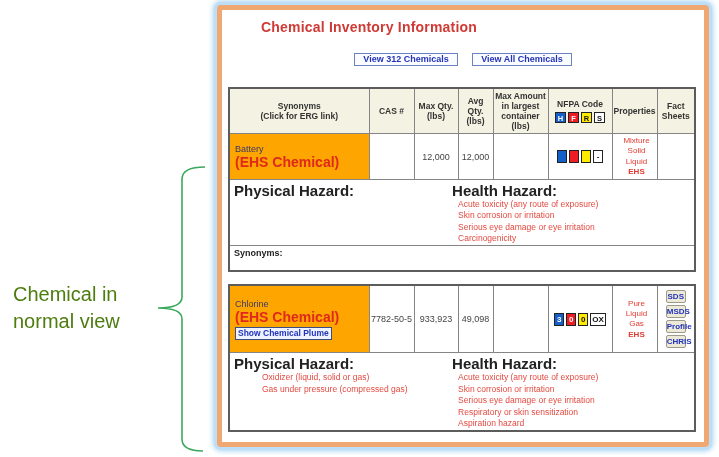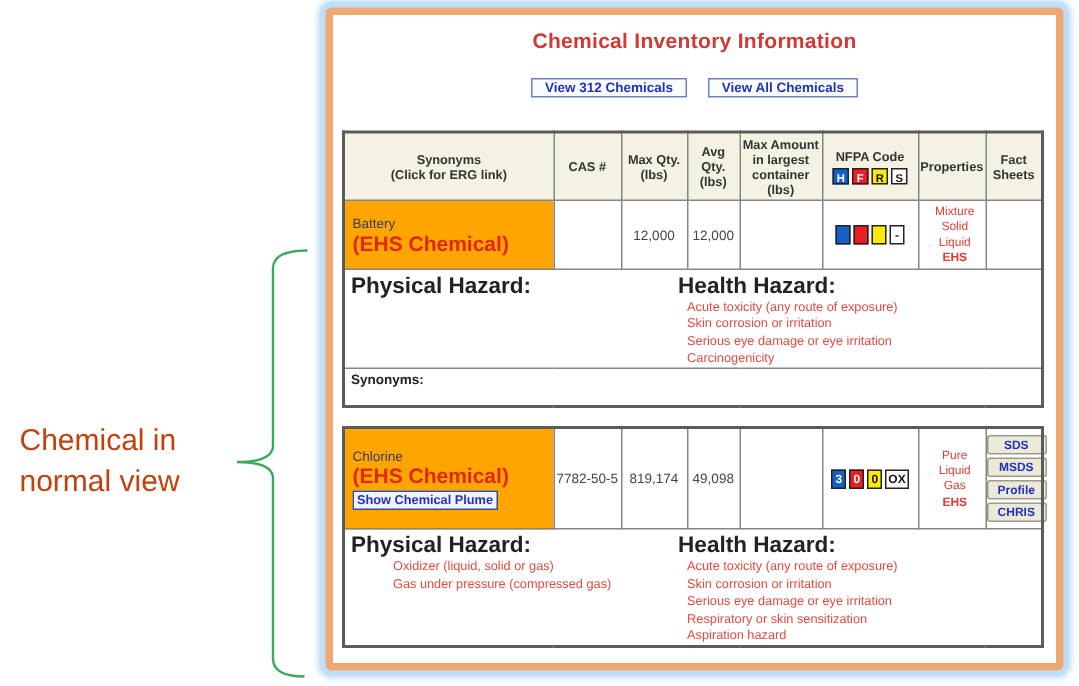--- a/index.html
+++ b/index.html
@@ -2,32 +2,32 @@
 <html><head>
 <meta charset="utf-8">
 <style>
   * { box-sizing: border-box; margin: 0; padding: 0; }
   html,body { width: 719px; height: 457px; background: #ffffff; overflow: hidden;
               font-family: "Liberation Sans", sans-serif; }
   .stage { position: relative; width: 719px; height: 457px; }
 
   
   .annotation { position: absolute; left: 13px; top: 281px; font-size: 20px;
-                color: #c2410c; line-height: 27px; }
+                color: #4d7c0f; line-height: 27px; }
   .brace { position: absolute; left: 145px; top: 155px; }
 
   
   .panel { position: absolute; left: 214px; top: 2px; width: 498px; height: 448px;
            border: 3px solid #bedef8; border-radius: 7px;
            box-shadow: 0 0 5px 1px #a5d2f3; background: #bedef8; }
   .panel-inner { width: 100%; height: 100%; border: 5px solid #f0a873;
                  border-radius: 4px; background: #ffffff; overflow: hidden; }
 
-  h1.title { margin-top: 9px; text-align: center; font-size: 14px; font-weight: bold;
-             color: #d03a35; letter-spacing: .2px; }
+  h1.title { margin-top: 9px; text-align: left; font-size: 14px; font-weight: bold;
+             color: #d03a35; letter-spacing: .2px; margin-left: 39px; }
   .btn-row { margin-top: 13px; text-align: center; }
   .view-btn { display: inline-block; margin: 0 5px; min-width: 96px; padding: 0 8px;
               background: #fbfcff; border: 1px solid #6b83c4; color: #2233bb;
               font-family: "Liberation Sans", sans-serif;
               font-size: 9px; font-weight: bold; line-height: 11px; cursor: pointer; }
   h2.section { margin-top: 28px; text-align: center; font-size: 13px; font-weight: bold;
                color: #333399; }
 
   
   .tables { margin: 21px 0 0 6px; width: 466px; }
@@ -59,21 +59,21 @@
   .c-blue   { background: #1560c8; color: #fff; }
   .c-red    { background: #ee1c23; color: #fff; }
   .c-yellow { background: #ffeb00; color: #111; }
   .c-white  { background: #ffffff; color: #111; }
 
   .props { color: #e23b32; font-size: 8px; line-height: 1.3; text-align: center;
            padding-left: 4px; }
   .props .bold { font-weight: bold; }
 
   .fact-cell { padding: 2px 0; }
-  .fact-btn { display: block; margin: 2px auto; width: 40px; padding: 1px 0;
+  .fact-btn { display: block; margin: 2px auto; width: 20px; padding: 1px 0;
               background: #ece9d8; border: 1px solid #9b9a8b; border-radius: 2px;
               color: #2233bb; font-size: 8px; font-weight: bold;
               font-family: "Liberation Sans", sans-serif; cursor: pointer; }
 
   .r-hz1 td { height: 53px; } .r-hz2 td { height: 66px; }
   .hz-cell { vertical-align: top !important; padding: 2px 0 0 0; }
   .hz { display: flex; }
   .hz-left { width: 47%; } .hz-right { width: 53%; }
   .hz-label { font-size: 15px; font-weight: bold; color: #222; text-align: left;
               padding-left: 4px; }
@@ -215,21 +215,21 @@
               <col style="width:38px">
           </colgroup>
           <tbody>
               <tr class="r-main2">
             <td class="chem-cell">
               <div class="chem-name">Chlorine</div>
               <div class="chem-tag">(EHS Chemical)</div>
               <button class="plume-btn">Show Chemical Plume</button>
             </td>
             <td>7782-50-5</td>
-            <td>819,174</td>
+            <td>933,923</td>
             <td>49,098</td>
             <td></td>
             <td>
               <span class="dbox c-blue">3</span><span class="dbox c-red">0</span><span class="dbox c-yellow">0</span><span class="dbox c-white">OX</span>
             </td>
             <td class="props">
               <div>Pure</div>
               <div>Liquid</div>
               <div>Gas</div>
               <div class="bold">EHS</div>

